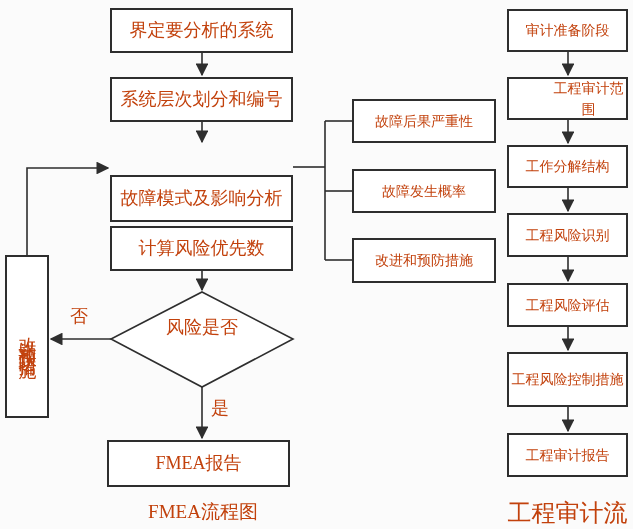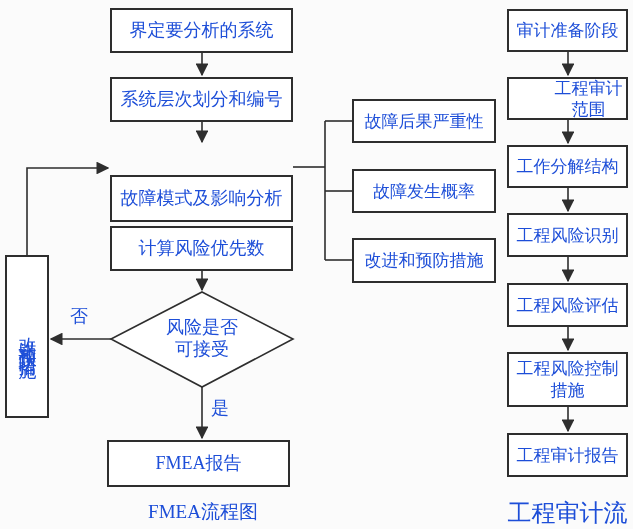--- a/index.html
+++ b/index.html
@@ -2,38 +2,38 @@
 <html><head>
 <meta charset="utf-8">
 <style>
   html, body { margin: 0; padding: 0; background: #ffffff; }
   #stage {
     position: relative;
     width: 633px;
     height: 529px;
     background: #fbfbfb;
     font-family: "Liberation Serif", "DejaVu Serif", serif;
-    color: #1d4ed8;
+    color: #c2410c;
     overflow: hidden;
   }
   #wires { position: absolute; left: 0; top: 0; width: 633px; height: 529px; z-index: 0; }
   .box {
     position: absolute;
     box-sizing: border-box;
     background: #ffffff;
     border: 2px solid #2e2e2e;
     display: flex;
     align-items: center;
     justify-content: center;
     text-align: center;
     font-size: 18px;
     line-height: 21px;
     z-index: 2;
   }
-  .box.side, .box.audit { font-size: 17px; text-align: center; }
+  .box.side, .box.audit { font-size: 14px; text-align: center; }
   .vtext {
     writing-mode: vertical-rl;
     text-orientation: upright;
     letter-spacing: 4px;
     font-size: 18px;
   }
   .decision-text {
     position: absolute;
     z-index: 2;
     text-align: center;
@@ -122,21 +122,20 @@
     </g>
   </svg>
 
   <div class="box" id="n-define">界定要分析的系统</div>
   <div class="box" id="n-hier">系统层次划分和编号</div>
   <div class="box" id="n-analysis">故障模式及影响分析</div>
   <div class="box" id="n-rpn">计算风险优先数</div>
 
   <div class="decision-text" id="n-decision">
     <div>风险是否</div>
-    <div>可接受</div>
   </div>
 
   <div class="box" id="n-report">FMEA报告</div>
 
   <div class="box side" id="n-severity">故障后果严重性</div>
   <div class="box side" id="n-occur">故障发生概率</div>
   <div class="box side" id="n-detect">改进和预防措施</div>
 
   <div class="box" id="n-improve">
     <span class="vtext">改进和预防措施</span>

